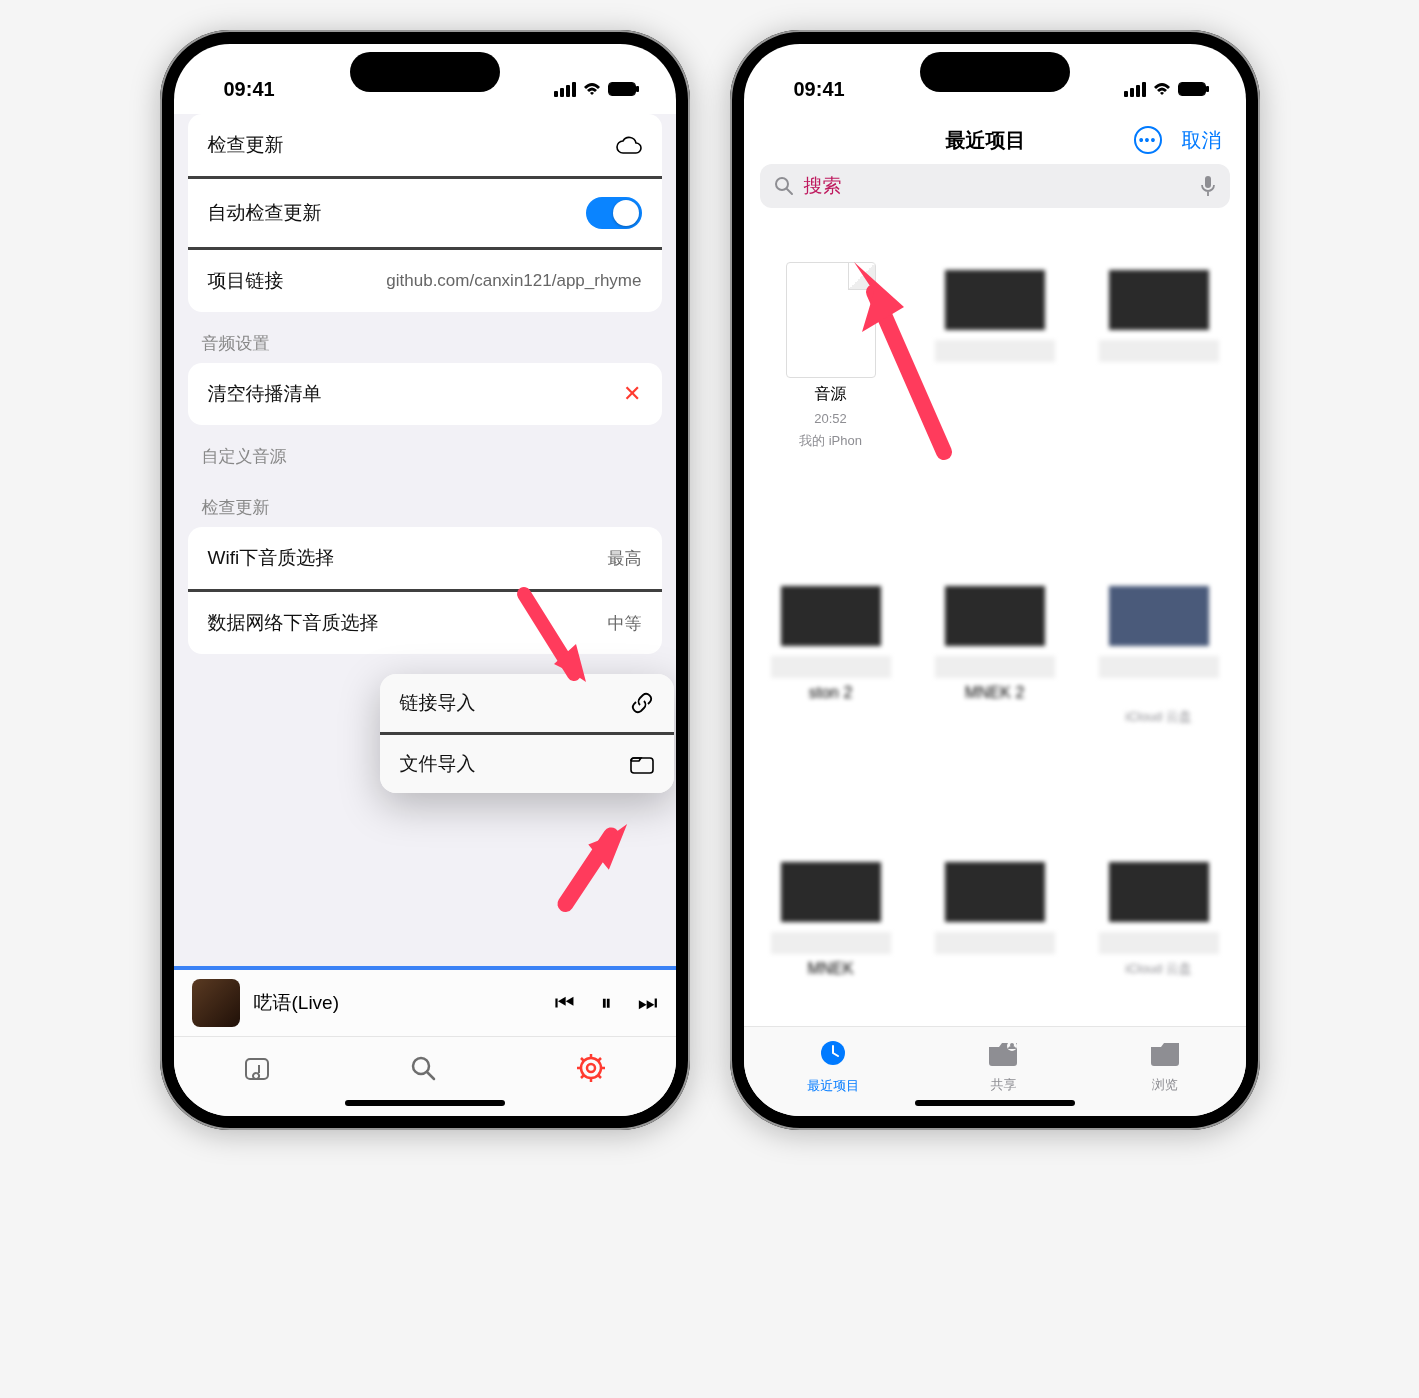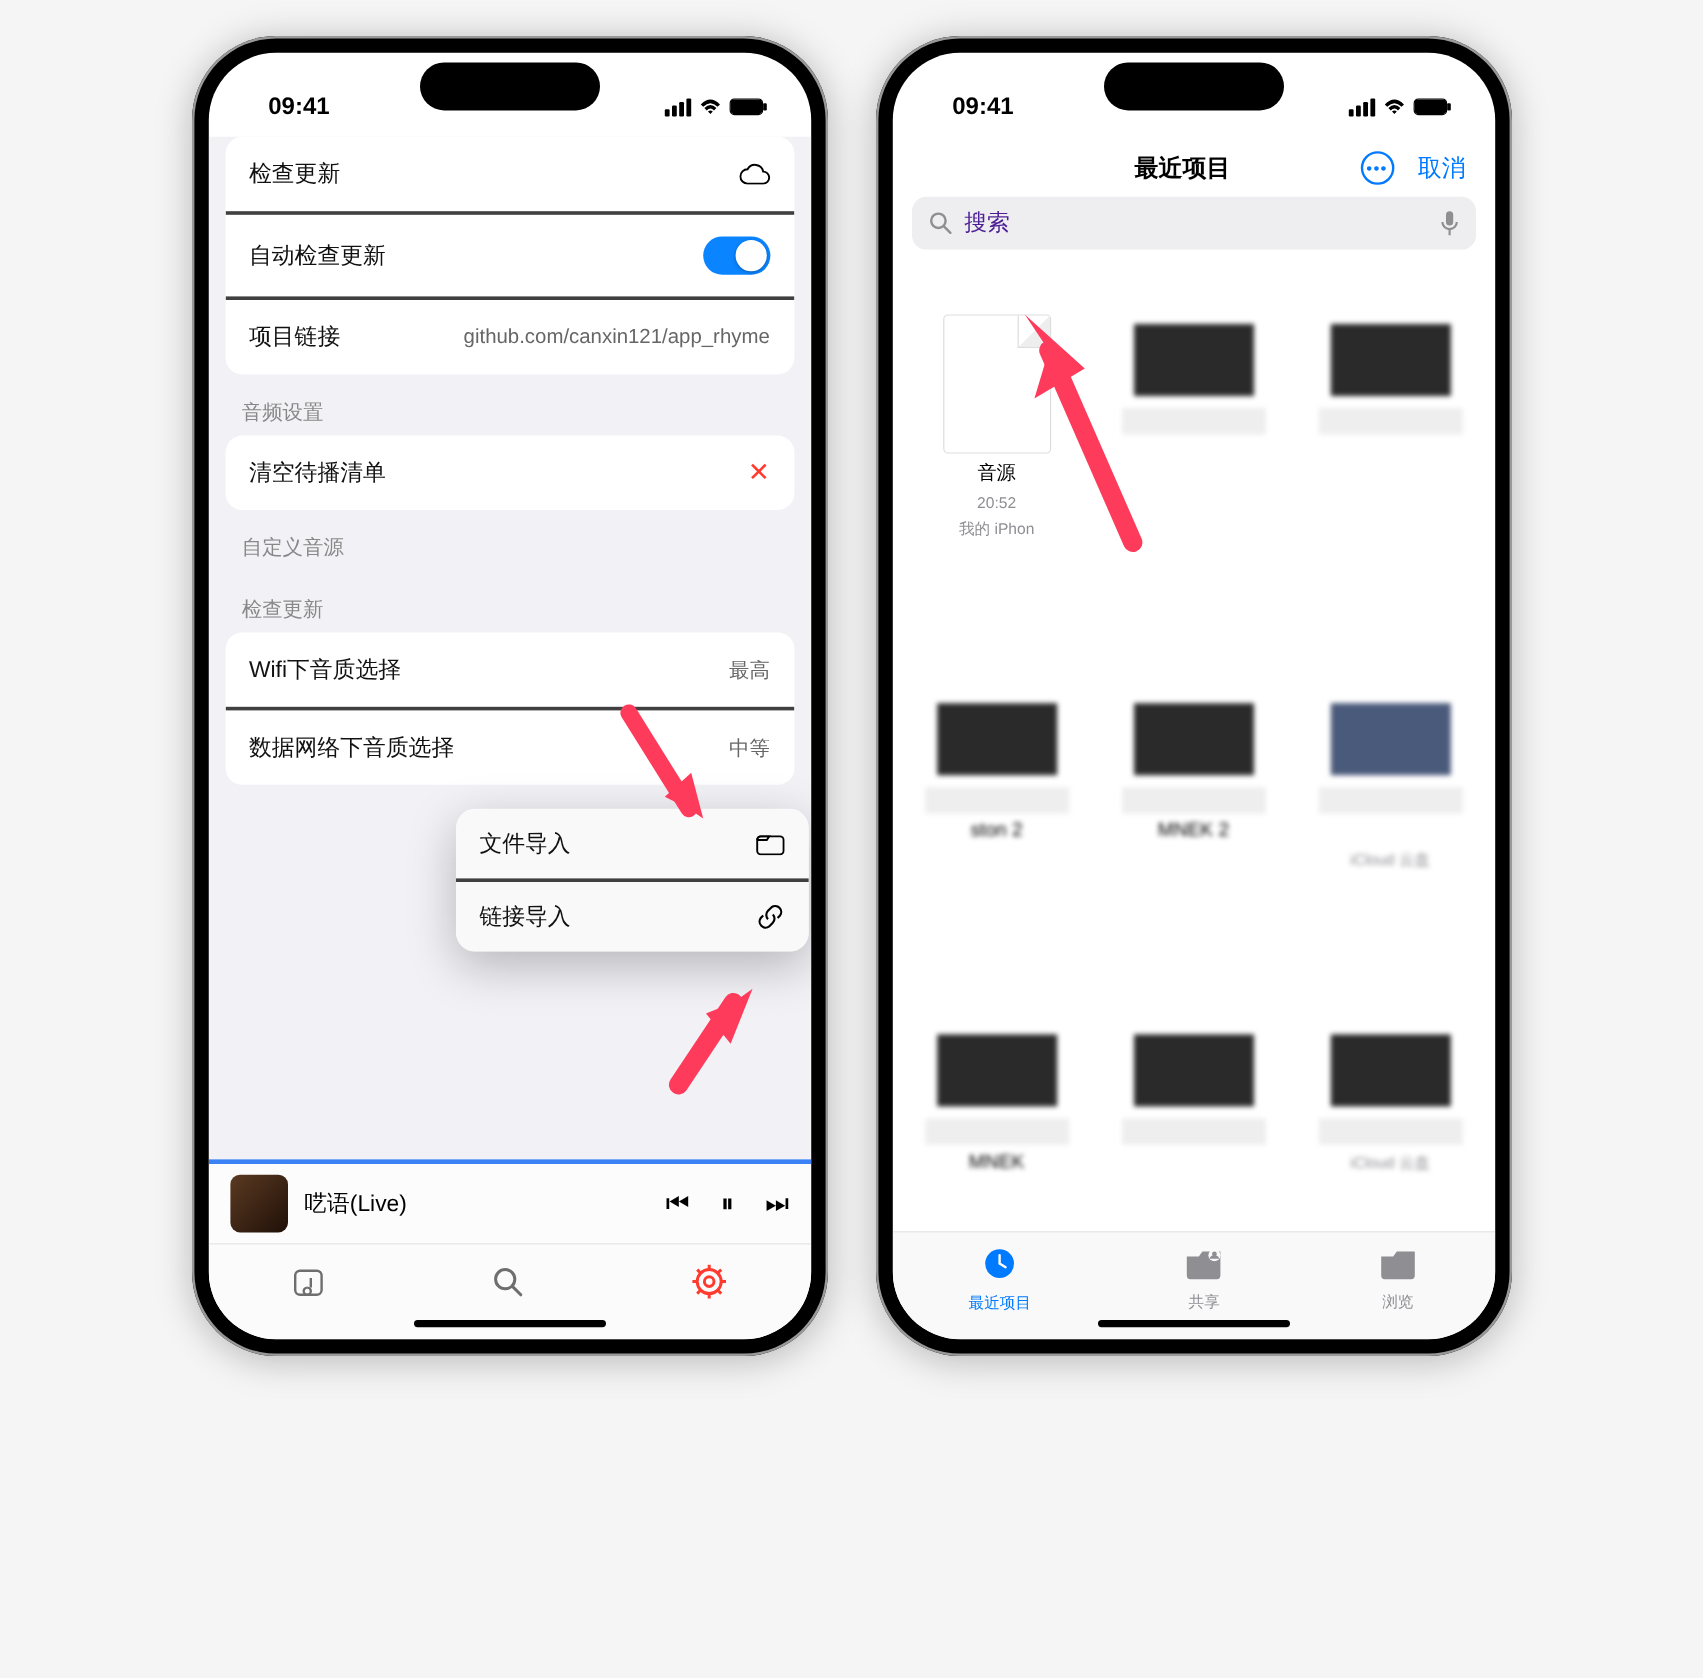--- a/index.html
+++ b/index.html
@@ -131,21 +131,21 @@
   .files-header {
     display:flex; align-items:center; justify-content:space-between; padding: 12px 24px 10px;
   }
   .files-header .center { font-size: 20px; font-weight:600; flex:1; text-align:center; }
   .files-header .right { display:flex; gap:20px; align-items:center; color:#007aff; font-size:20px;}
   .dotcircle {
     width:28px;height:28px;border:2px solid #007aff;border-radius:50%; display:flex;align-items:center;justify-content:center; font-size:14px; color:#007aff; letter-spacing:1px;
   }
   .searchbar {
     margin: 0 16px 14px; height: 44px; background:#eeeef0; border-radius: 12px;
-    display:flex; align-items:center; padding: 0 14px; gap: 10px; color:#4c1d95; font-size:19px;
+    display:flex; align-items:center; padding: 0 14px; gap: 10px; color:#be185d; font-size:19px;
   }
   .searchbar .mic { margin-left:auto; }
 
   .files-grid {
     flex:1; overflow:hidden; padding: 40px 20px 0; display:grid;
     grid-template-columns: repeat(3, 1fr); gap: 80px 30px;
     position: relative;
   }
   .file { display:flex; flex-direction:column; align-items:center; gap:6px; }
   .doc-icon {
@@ -237,30 +237,30 @@
           <span class="val">最高</span>
         </div>
         <div class="row">
           <span>数据网络下音质选择</span>
           <span class="val">中等</span>
         </div>
       </div>
 
       <div class="popover">
         <div class="row">
+          <span>链接导入</span>
+          <svg width="24" height="24" viewBox="0 0 24 24">
+              <path d="M10 14 a5 5 0 0 1 0-7 l3-3 a5 5 0 0 1 7 7 l-2 2 M14 10 a5 5 0 0 1 0 7 l-3 3 a5 5 0 0 1 -7 -7 l2-2" fill="none" stroke="#000" stroke-width="1.8"></path>
+            </svg>
+        </div>
+        <div class="row">
           <span>文件导入</span>
           <svg width="24" height="20" viewBox="0 0 24 20">
               <rect x="1" y="4" width="22" height="15" rx="3" fill="none" stroke="#000" stroke-width="1.6"></rect>
               <path d="M1 7 h8 l2 -3 h-7 a3 3 0 0 0 -3 3" fill="none" stroke="#000" stroke-width="1.6"></path>
-            </svg>
-        </div>
-        <div class="row">
-          <span>链接导入</span>
-          <svg width="24" height="24" viewBox="0 0 24 24">
-              <path d="M10 14 a5 5 0 0 1 0-7 l3-3 a5 5 0 0 1 7 7 l-2 2 M14 10 a5 5 0 0 1 0 7 l-3 3 a5 5 0 0 1 -7 -7 l2-2" fill="none" stroke="#000" stroke-width="1.8"></path>
             </svg>
         </div>
       </div>
 
       <div class="arrow" style="top:470px; left:340px;">
         <svg viewBox="0 0 80 120">
             <path d="M10 10 L60 90" stroke="#ff3b5c" stroke-width="14" stroke-linecap="round"></path>
             <path d="M60 90 L40 80 L62 60 L72 98 Z" fill="#ff3b5c"></path>
           </svg>
       </div>

